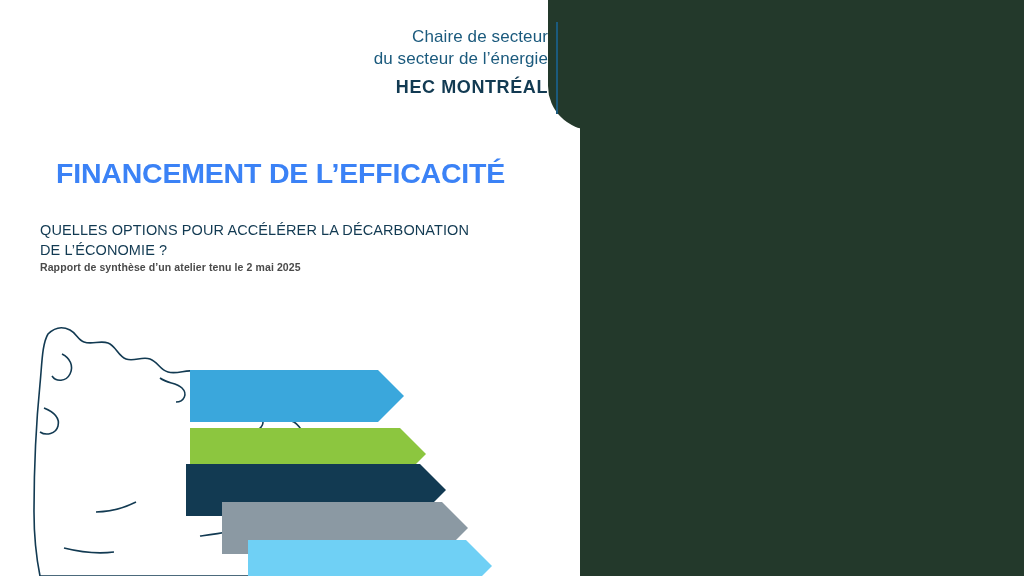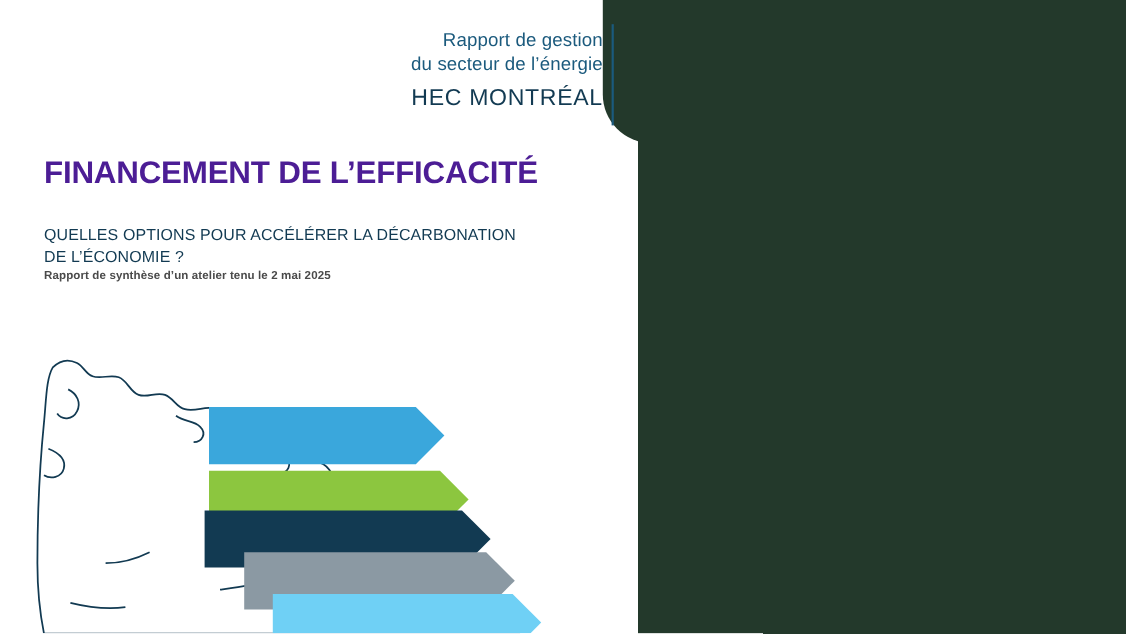--- a/index.html
+++ b/index.html
@@ -80,22 +80,22 @@
     color: #1b4e6b;
   }
   .logo-line {
     font-size: 17px;
     line-height: 1.3;
     color: #1b5a7d;
     letter-spacing: 0.1px;
   }
   .logo-hec {
     margin-top: 7px;
-    font-size: 21px;
-    font-weight: normal;
+    font-size: 18px;
+    font-weight: bold;
     letter-spacing: 0.6px;
     color: #123a52;
   }
   .logo-rule {
     position: absolute;
     top: 22px;
     left: 556px;
     width: 2px;
     height: 92px;
     background: #1b5a7d;
@@ -104,24 +104,24 @@
   
   .title-block {
     position: absolute;
     top: 140px;
     left: 40px;
     width: 500px;
   }
   .doc-title {
     font-size: 28.5px;
     font-weight: bold;
-    color: #4c1d95;
+    color: #3b82f6;
     line-height: 1.22;
     letter-spacing: -0.2px;
-    margin: 0;
+    margin: 16px;
   }
   .doc-subtitle {
     margin-top: 29px;
     font-size: 14.5px;
     color: #123a52;
     line-height: 1.42;
     letter-spacing: 0.1px;
   }
   .doc-meta {
     font-size: 10.5px;
@@ -151,21 +151,21 @@
   <div class="right-panel-title">
     <span>Le rapport</span>
     <span>en bref</span>
   </div>
 
   <div class="cover">
 
     <div class="cover-curve"></div>
 
     <div class="logo">
-      <div class="logo-line">Rapport de gestion</div>
+      <div class="logo-line">Chaire de secteur</div>
       <div class="logo-line">du secteur de l’énergie</div>
       <div class="logo-hec">HEC MONTRÉAL</div>
     </div>
     <div class="logo-rule"></div>
 
     <div class="title-block">
       <div class="doc-title">
         <div>FINANCEMENT DE L’EFFICACITÉ</div>
       </div>
       <div class="doc-subtitle">

